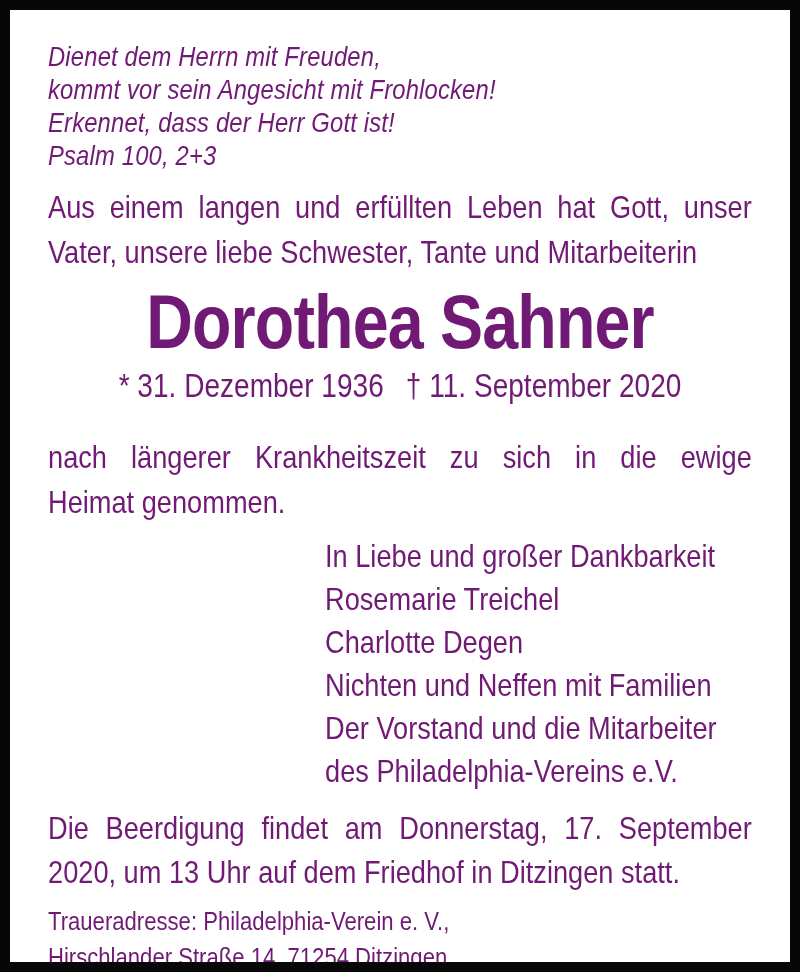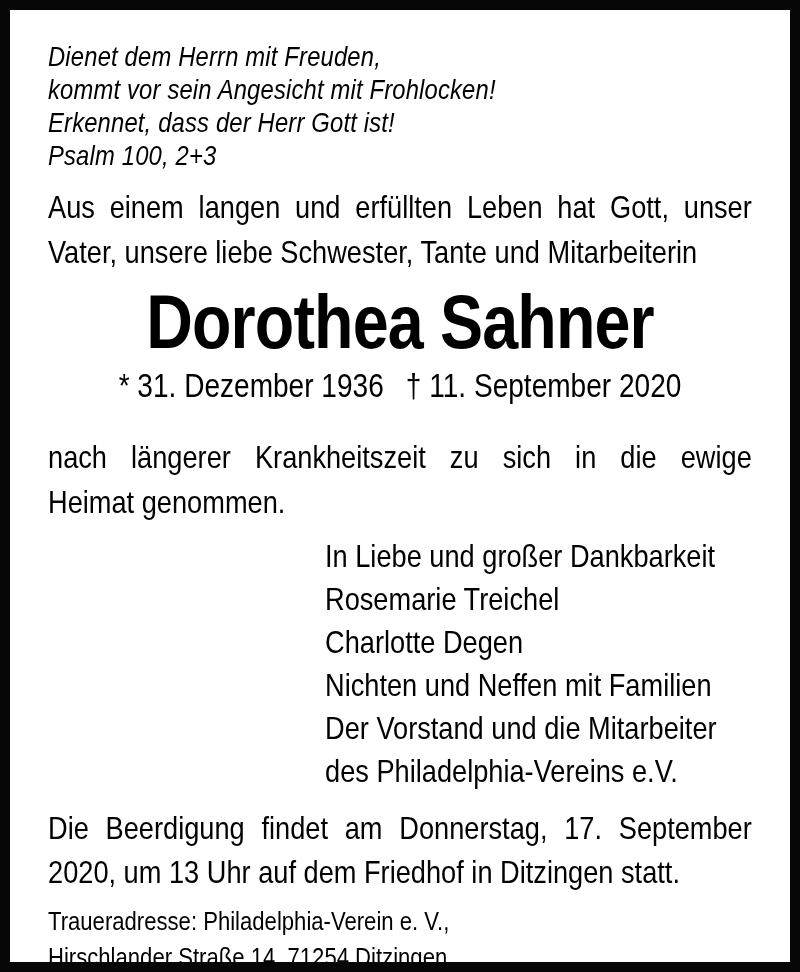--- a/index.html
+++ b/index.html
@@ -9,21 +9,21 @@
   }
   .ad {
     position: relative;
     width: 800px;
     height: 972px;
     box-sizing: border-box;
     border: 10px solid #070707;
     background: #ffffff;
     padding: 30px 38px 0 38px;
     overflow: hidden;
-    color: #000000;
+    color: #701a75;
     font-family: "Liberation Sans", "DejaVu Sans", sans-serif;
   }
   
   .cond {
     transform: scaleX(0.85);
     transform-origin: 0 0;
   }
   .cond-center {
     transform: scaleX(0.85);
     transform-origin: 50% 0;

